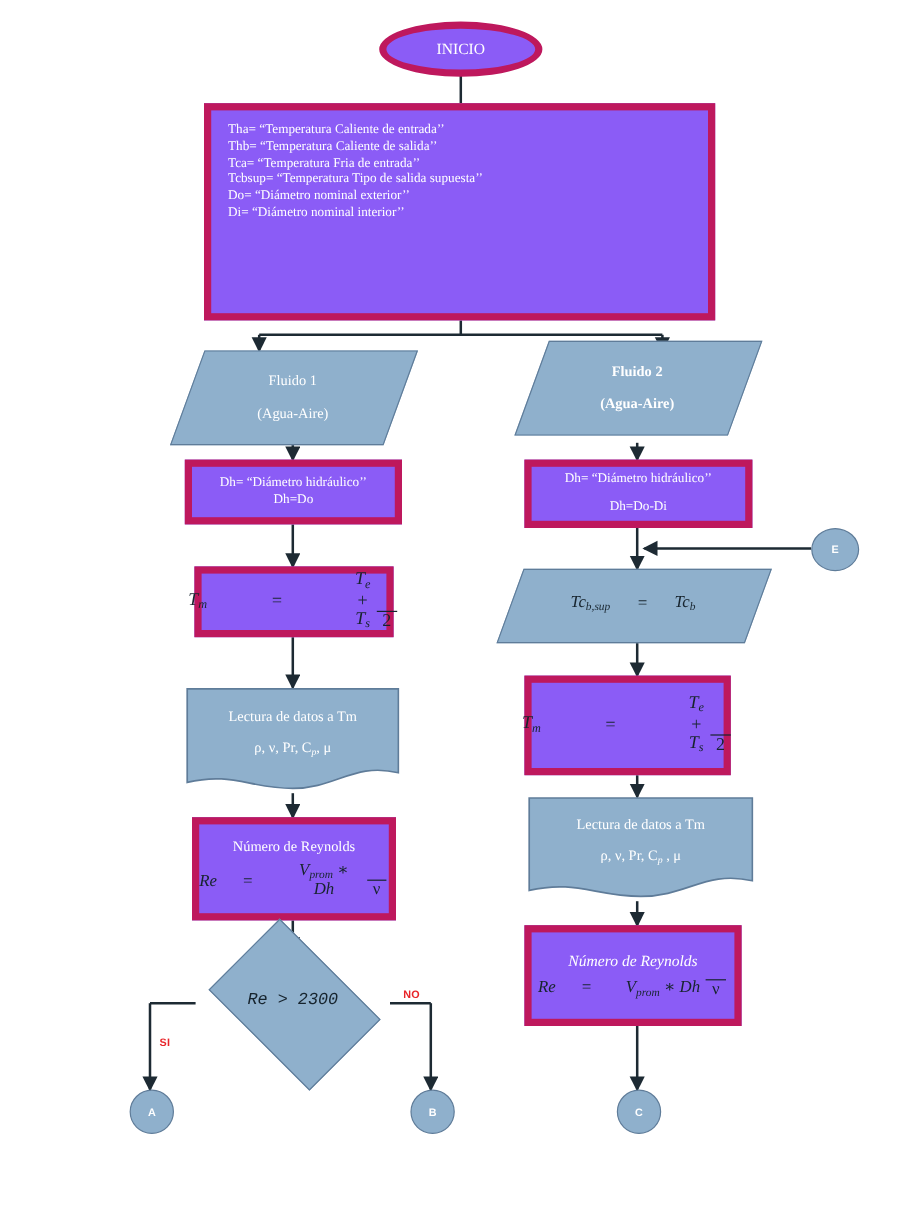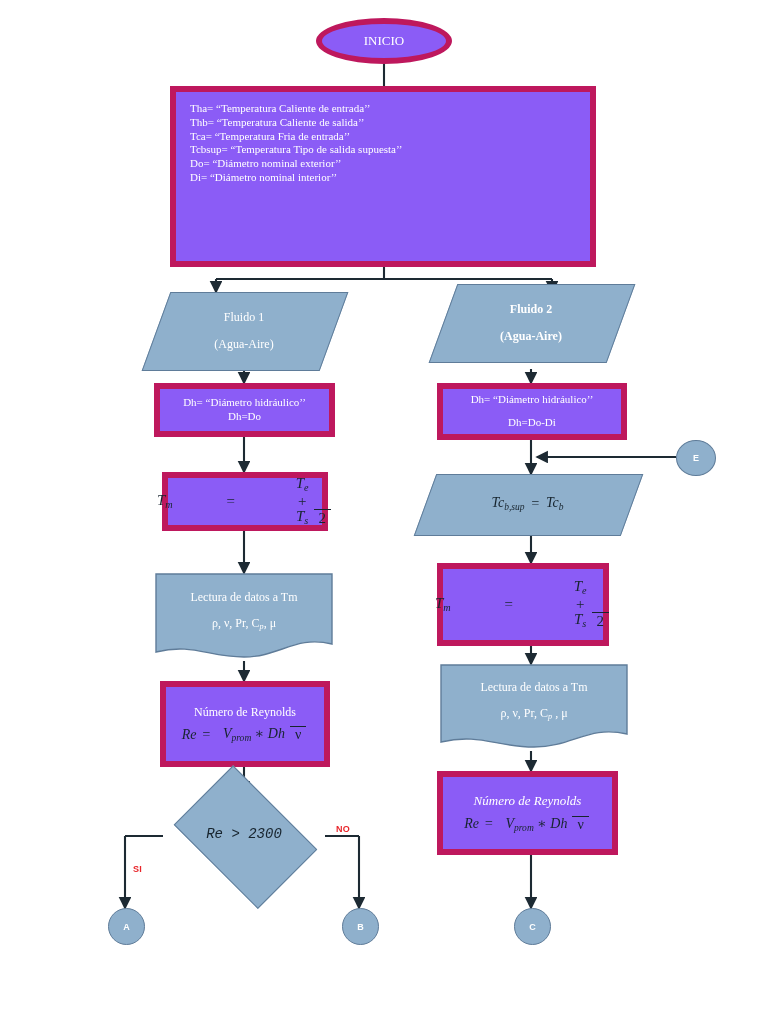--- a/index.html
+++ b/index.html
@@ -29,21 +29,21 @@
   .diamond .dia-txt{position:relative;z-index:1;width:100%;}
 
   .doc{background:transparent;border:none;}
   .doc .doc-skin{position:absolute;left:0;top:0;width:100%;height:100%;z-index:0;}
   .doc .doc-txt{position:relative;z-index:1;width:100%;padding-bottom:12px;}
 
   .txt-white{color:#ffffff;}
   .i{font-style:italic;}
 
   .fs15{font-size:15px;gap:48px;}
-  .fs14{font-size:14px;}
+  .fs14{font-size:14px;gap:16px;}
   .fs13{font-size:13px;}
   .fs12{font-size:12px;}
   .fs11{font-size:11px;}
 
   .lines{text-align:left;width:100%;padding:0 14px;box-sizing:border-box;}
   .lines div{white-space:nowrap;}
   .lines .just{white-space:normal;text-align:justify;}
 
   .lbl{position:absolute;color:#e8252a;font-family:"Liberation Sans",sans-serif;
        font-size:9px;font-weight:bold;letter-spacing:.2px;}

